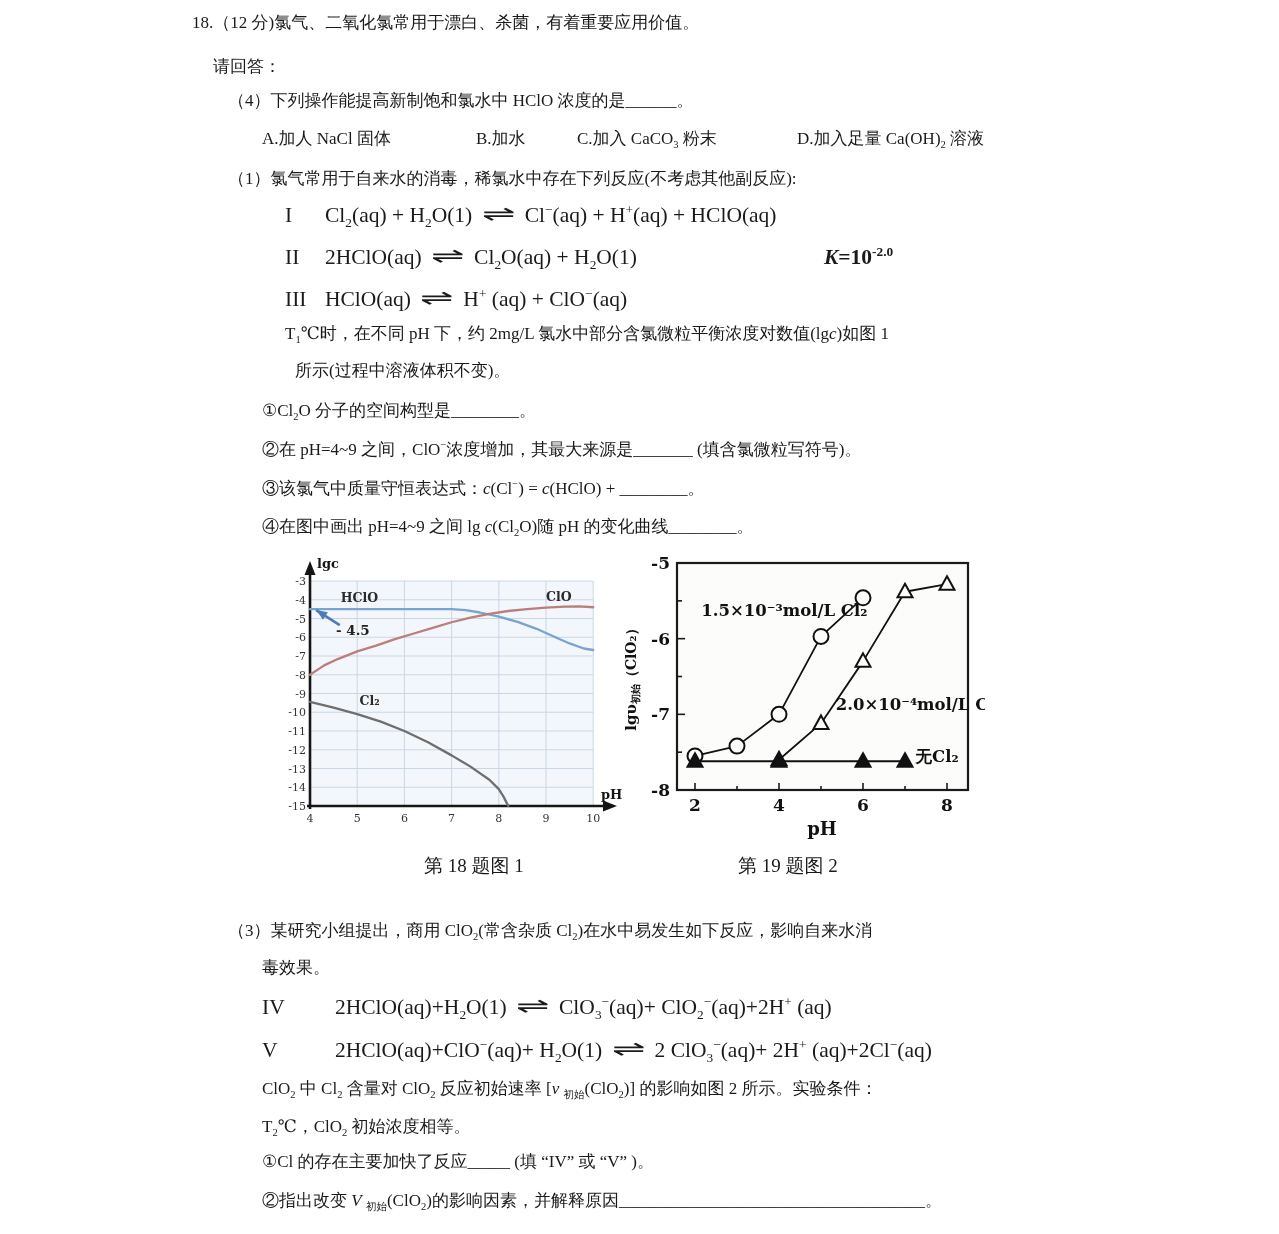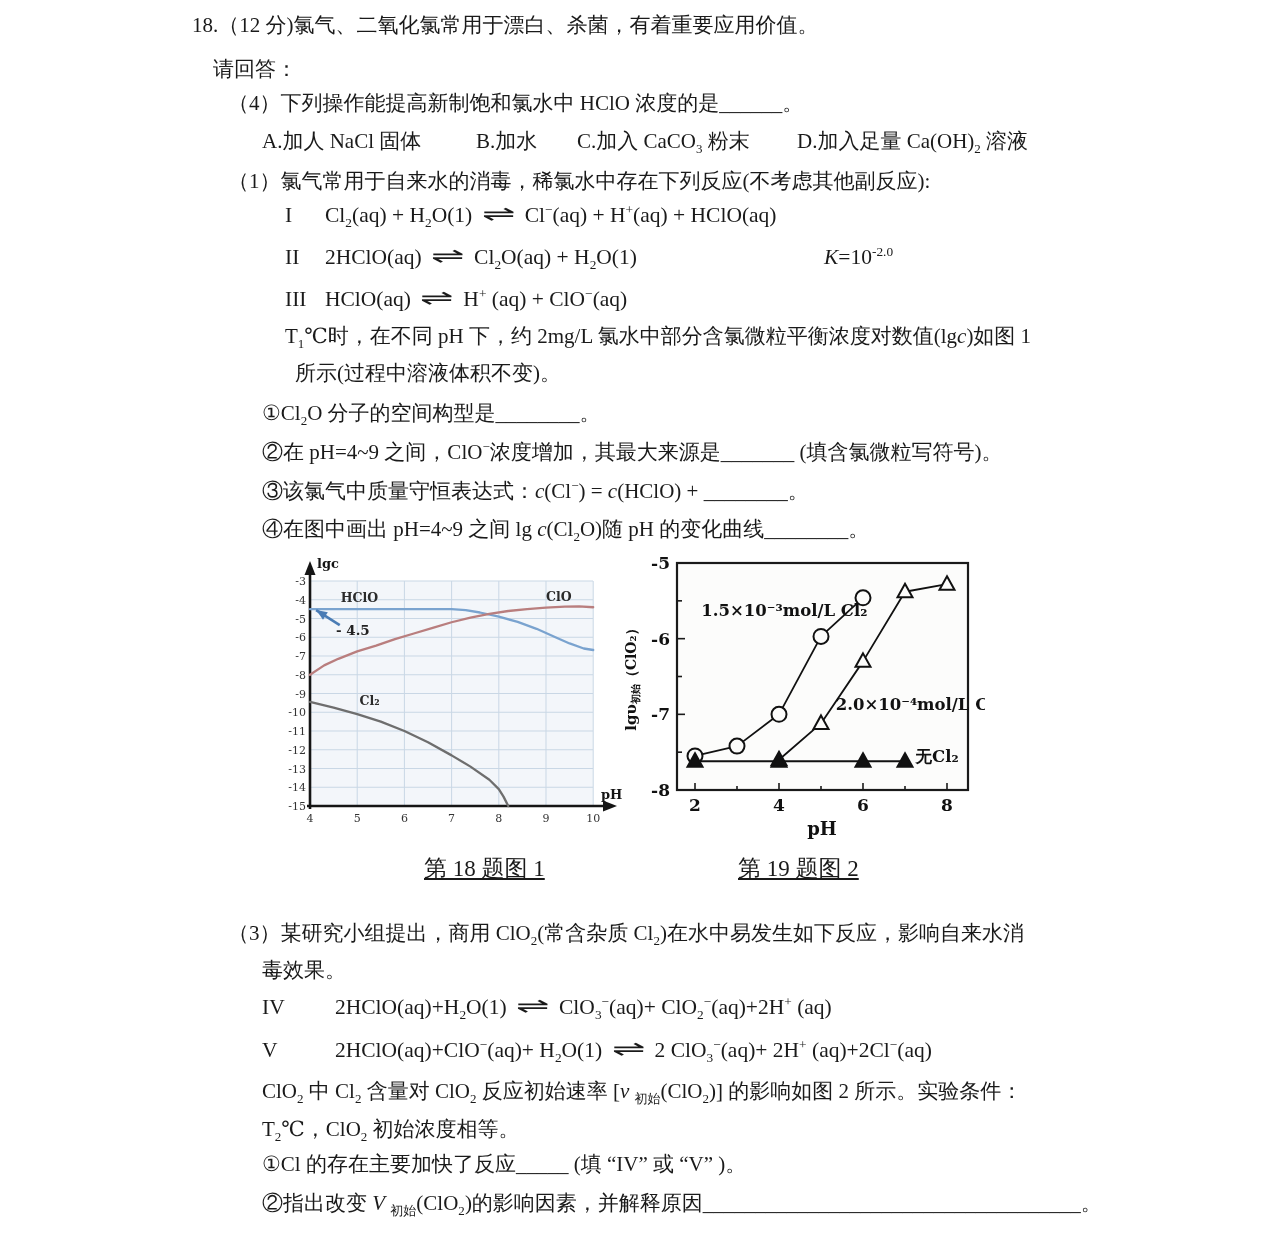--- a/index.html
+++ b/index.html
@@ -1,33 +1,33 @@
 <!DOCTYPE html>
 <html><head>
 <meta charset="utf-8">
 <style>
   html,body{margin:0;padding:0;}
   body{
     width:1279px;height:1234px;background:#ffffff;position:relative;
     font-family:"Liberation Serif","DejaVu Serif",serif;color:#1a1a1a;
     overflow:hidden;
   }
-  .t{position:absolute;font-size:21px;white-space:nowrap;line-height:1.25;}
+  .t{position:absolute;font-size:17px;white-space:nowrap;line-height:1.25;}
   sub{font-size:0.62em;line-height:0;}
   sup{font-size:0.62em;line-height:0;}
   .harpoon{
     display:inline-block;transform:scaleX(1.9);
     font-family:"DejaVu Sans",sans-serif;font-size:21px;
     margin:0 12px;position:relative;top:-1px;
   }
   .eqrow{position:absolute;font-size:21.5px;white-space:nowrap;}
   .roman{display:inline-block;width:40px;}
   .roman-wide{display:inline-block;width:73px;}
-  .keq{position:absolute;left:539px;top:0;}
-  .caption{position:absolute;font-size:23px;text-decoration:underline;}
+  .keq{position:absolute;left:539px;top:0;font-weight:bold;}
+  .caption{position:absolute;font-size:19px;}
   svg text{font-family:"DejaVu Serif","Liberation Serif",serif;}
 </style>
 </head>
 <body>
 
 <div class="t" style="left:192px;top:12px">18.（12 分)氯气、二氧化氯常用于漂白、杀菌，有着重要应用价值。</div>
 <div class="t" style="left:213px;top:56px">请回答：</div>
 <div class="t" style="left:228px;top:90px">（4）下列操作能提高新制饱和氯水中 HClO 浓度的是______。</div>
 
 <div class="t" style="left:262px;top:128px">A.加人 NaCl 固体</div>

